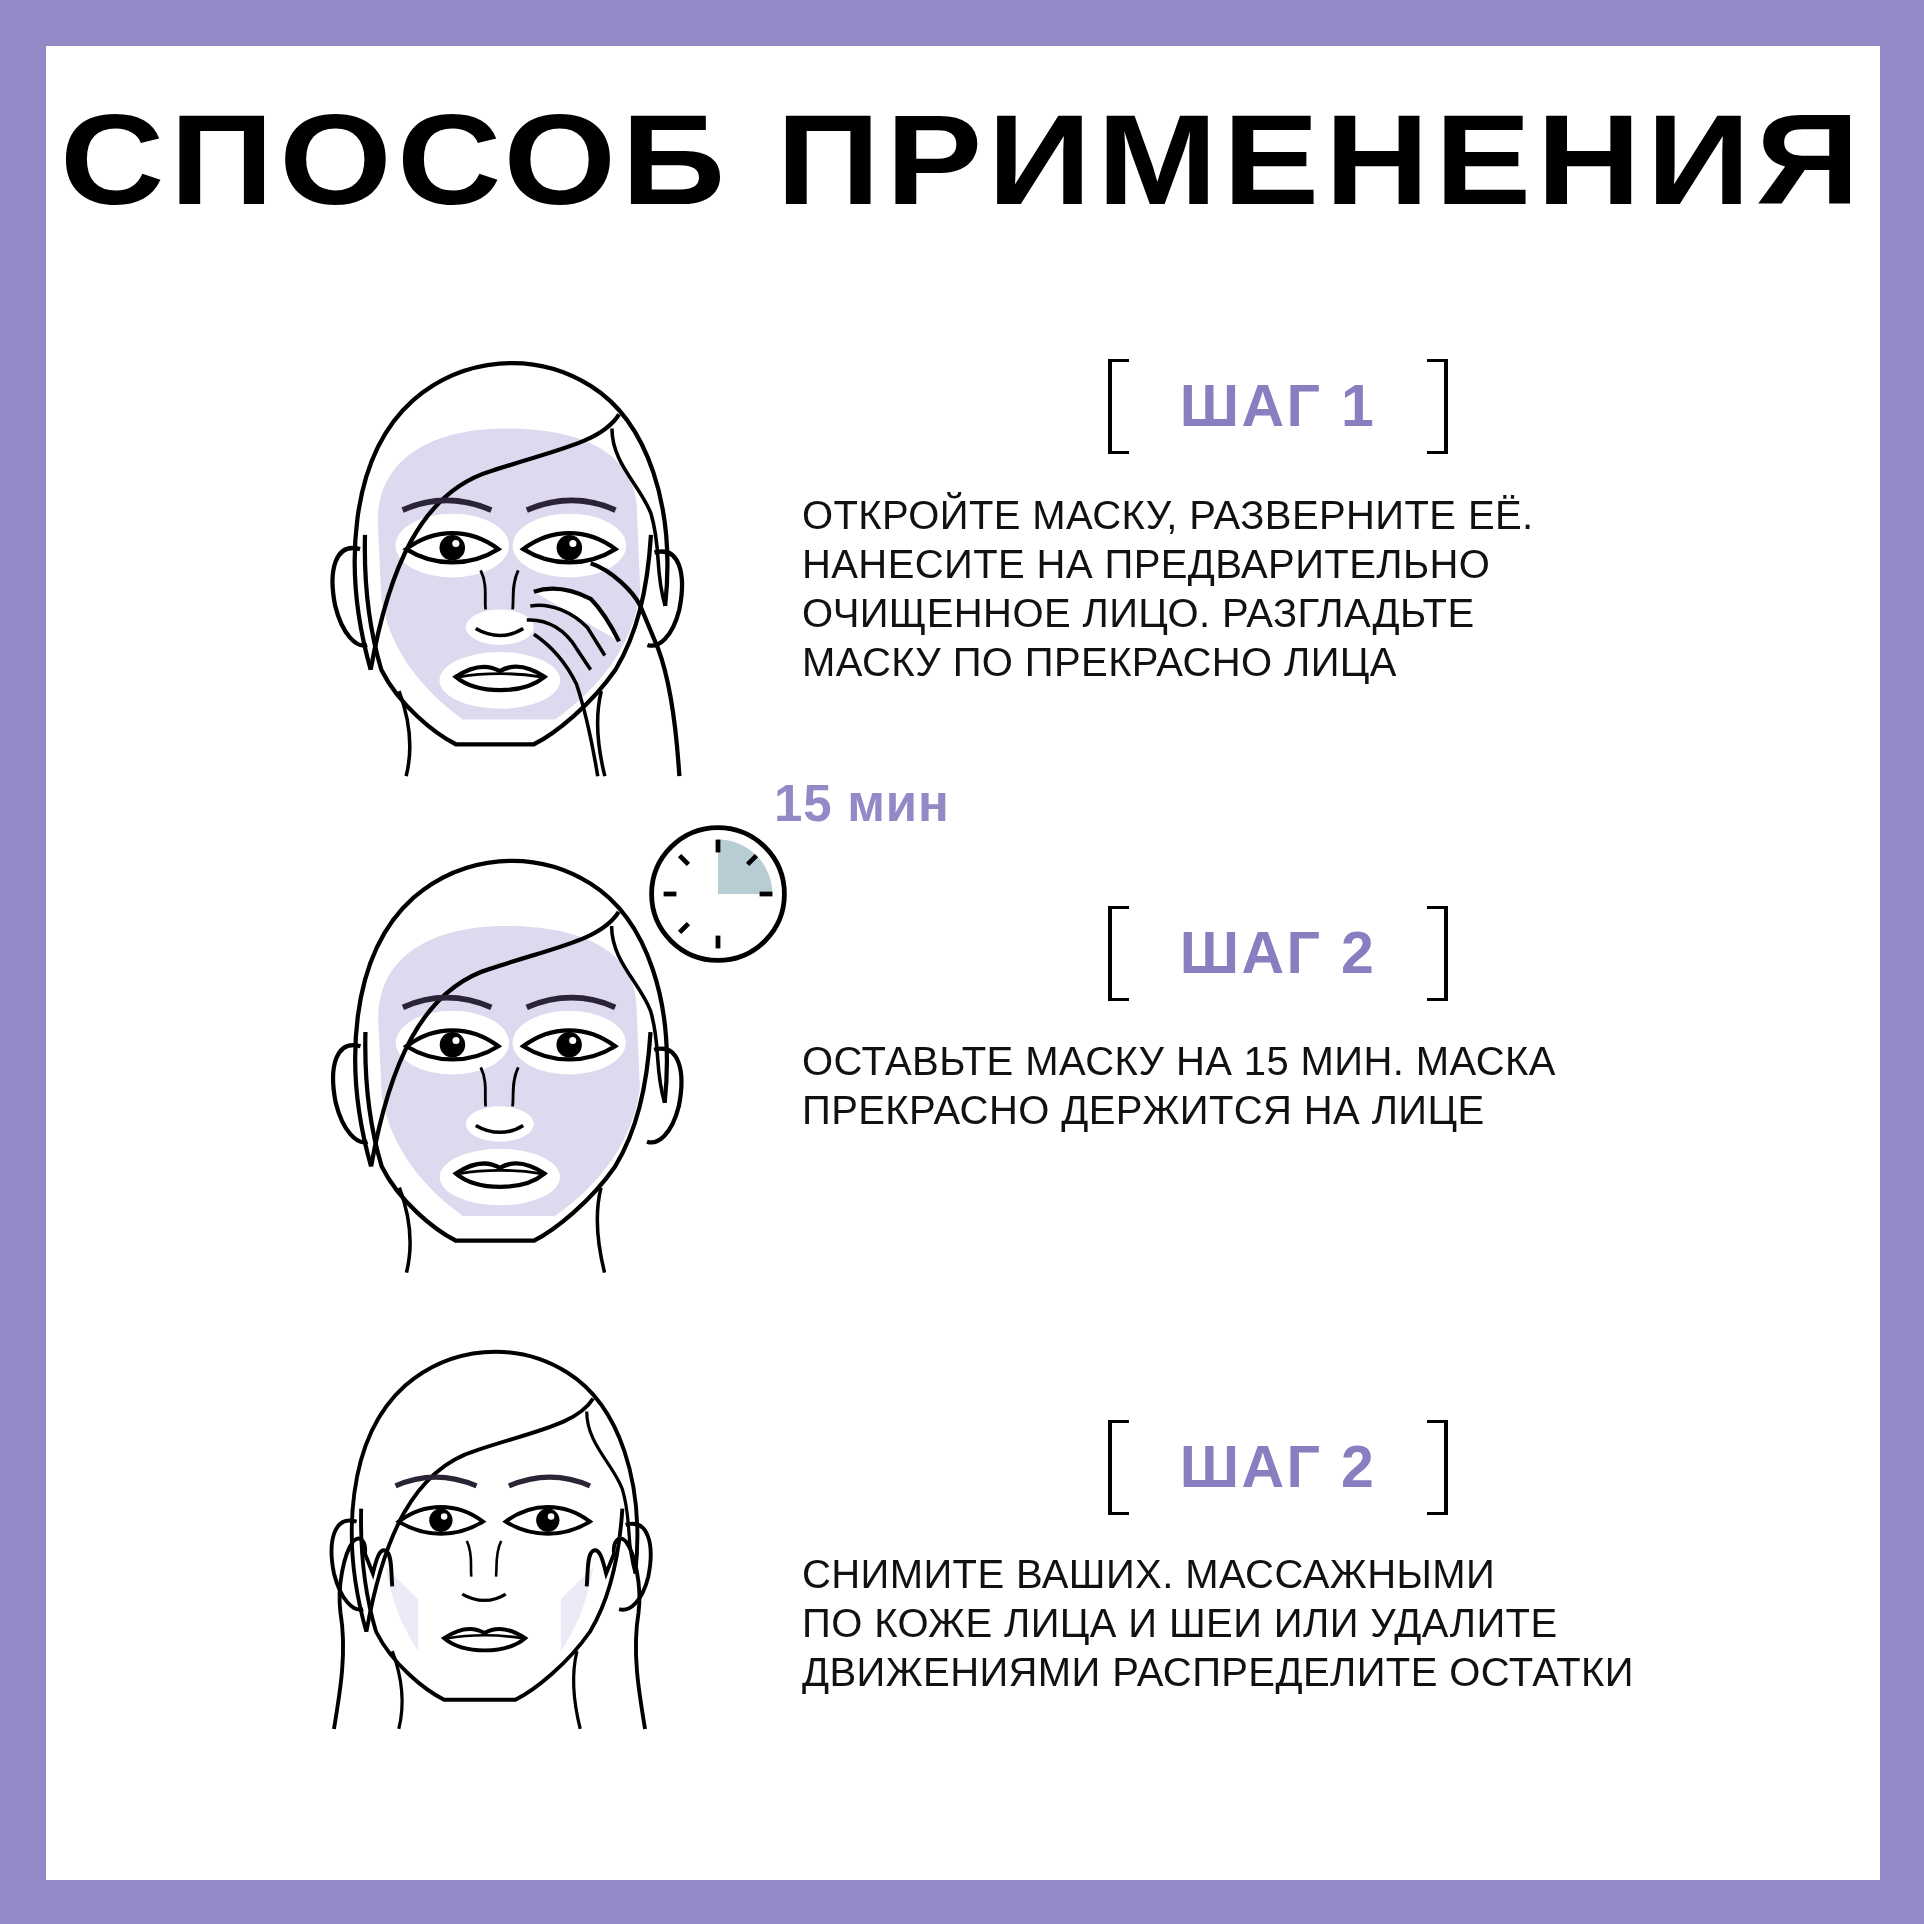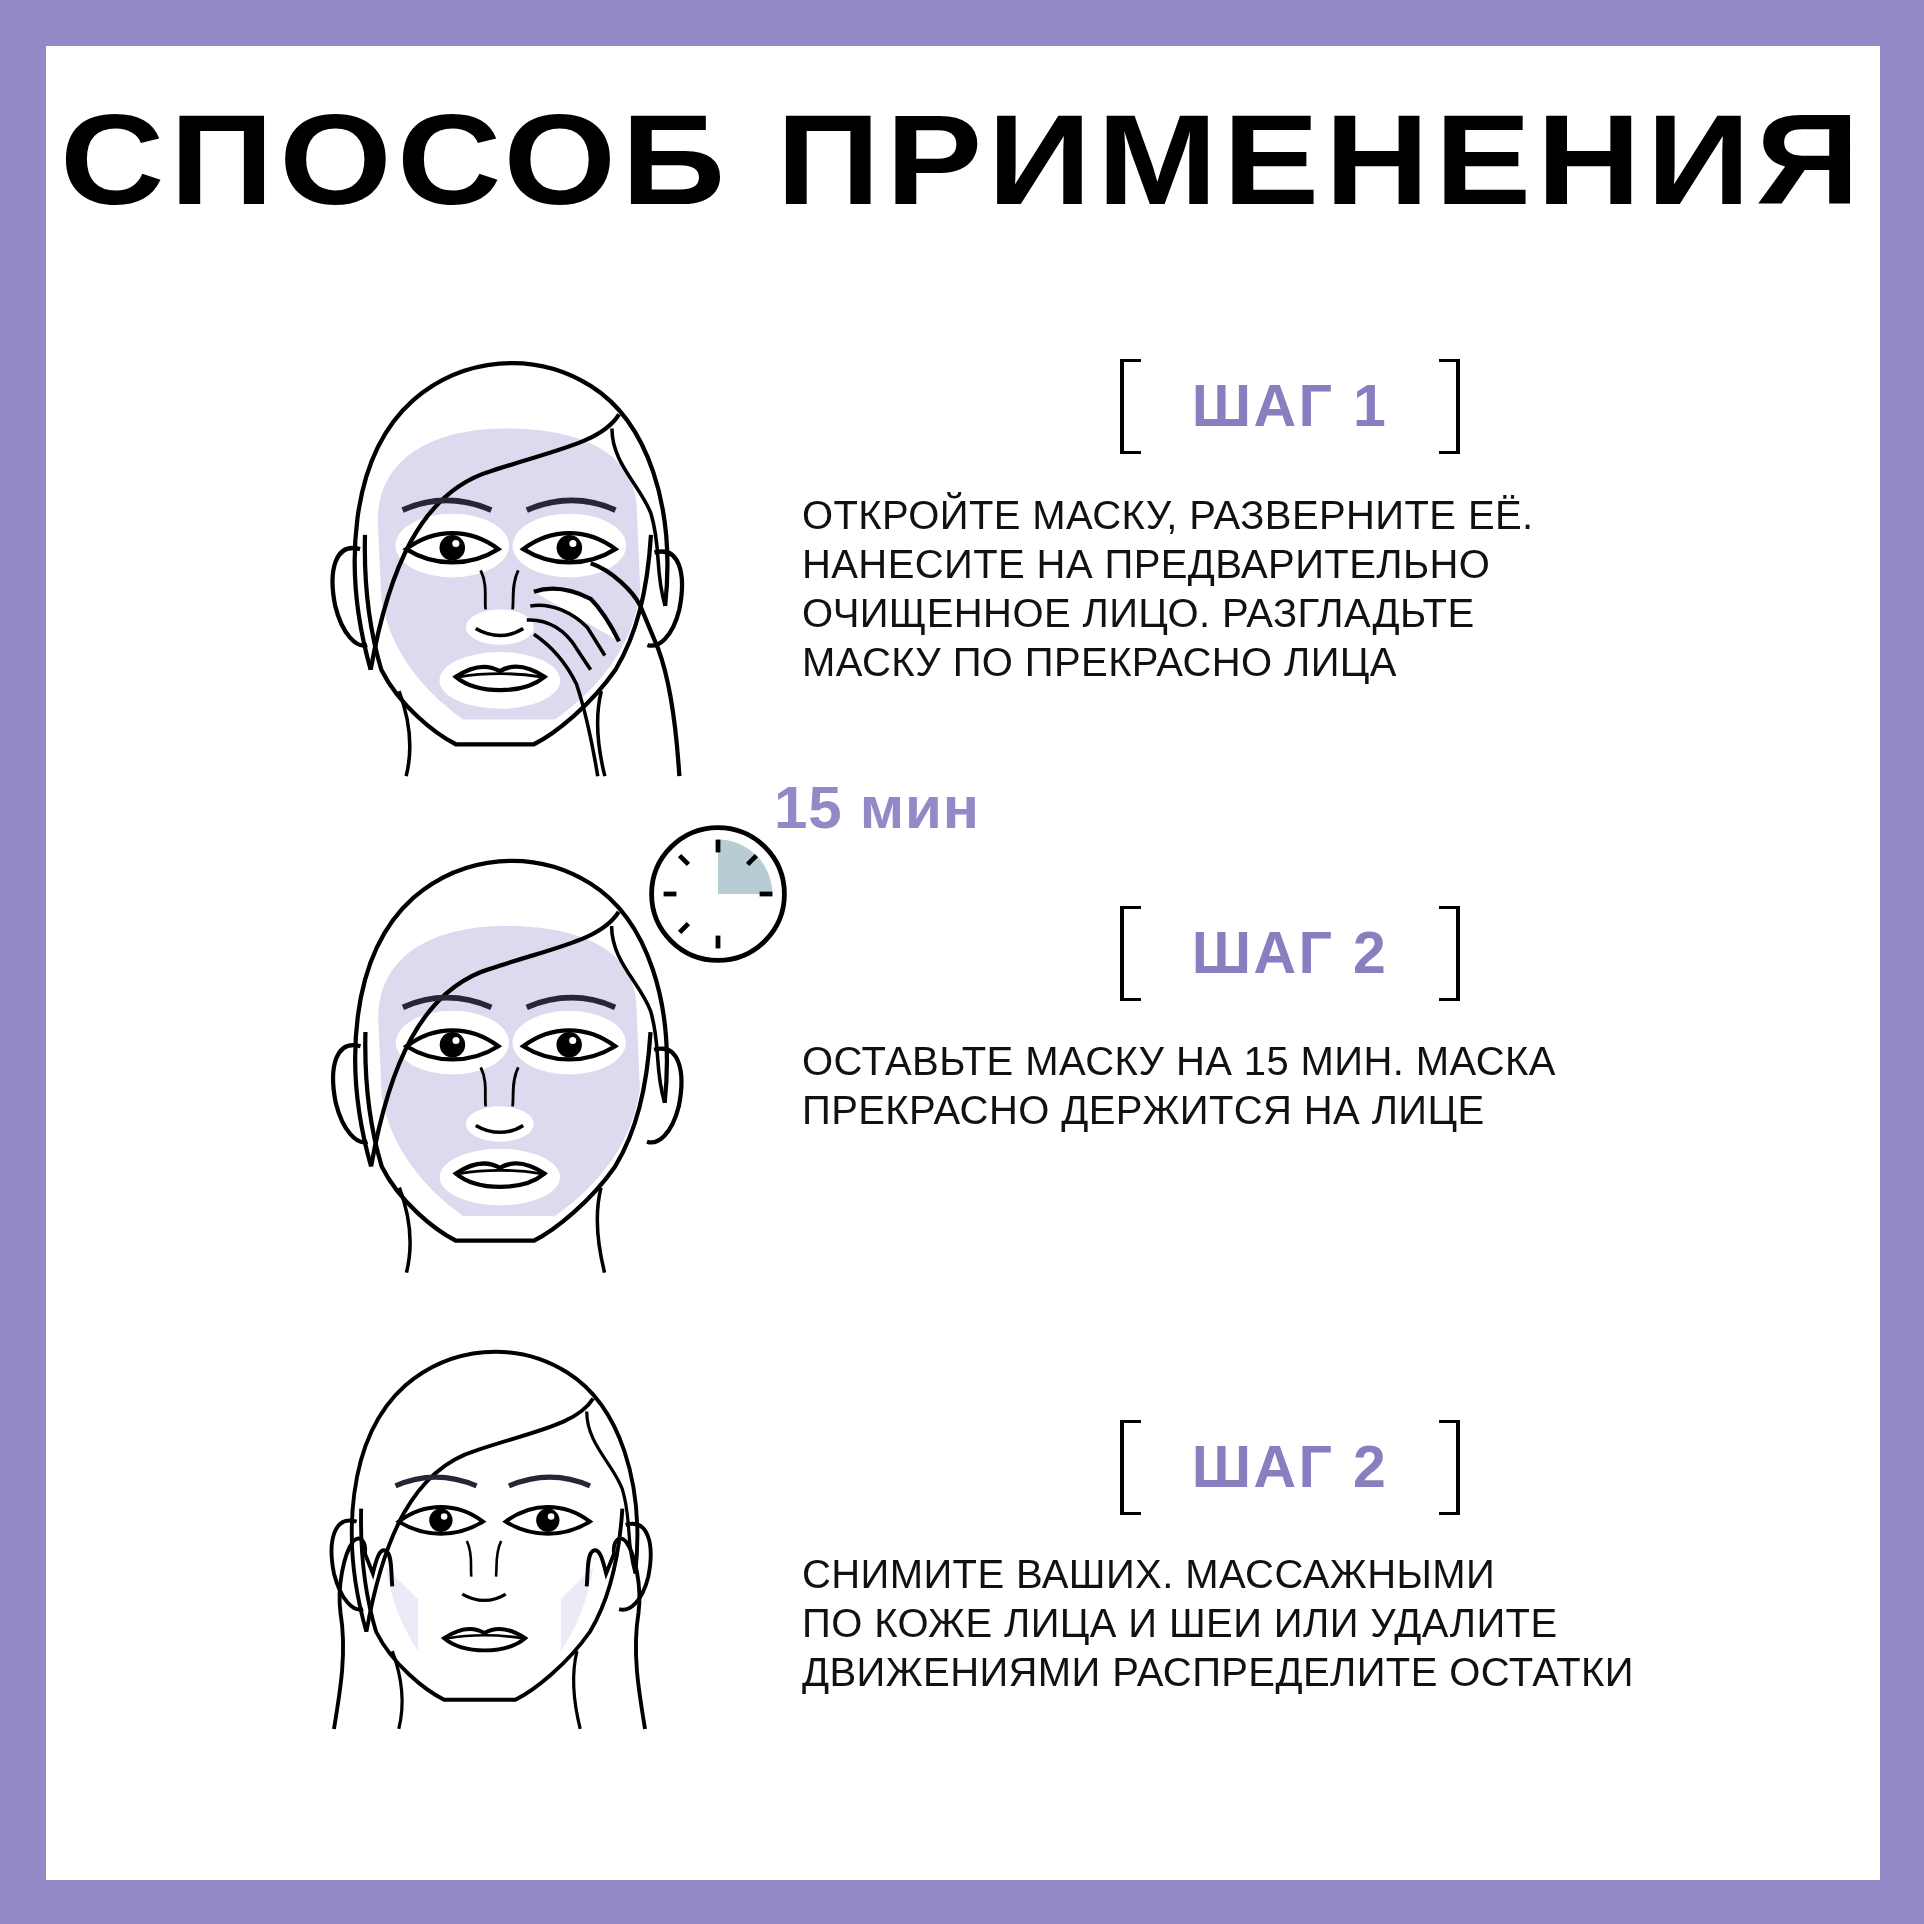--- a/index.html
+++ b/index.html
@@ -1,26 +1,26 @@
 <!DOCTYPE html>
 <html style="font-size:13px"><head>
 <meta charset="utf-8">
 <style>
   html, body { margin: 0; padding: 0; }
   body { width: 1925px; height: 1925px; background: #9488C6; position: relative; overflow: hidden; font-family: "Liberation Sans", "DejaVu Sans", sans-serif; }
   .frame { position: absolute; left: 46px; top: 46px; width: 1834px; height: 1834px; background: #ffffff; }
   .title { position: absolute; left: 0; top: 96px; width: 1925px; text-align: center; font-size: 128px; font-weight: 700; letter-spacing: 4.8px; color: #000; line-height: 1; transform: scaleX(1.13); transform-origin: 962px 0; }
-  .step-head { position: absolute; left: 1108px; width: 340px; height: 98px; margin-left: 12px; }
+  .step-head { position: absolute; left: 1108px; width: 340px; height: 98px; }
   .bracket { position: absolute; top: 0; width: 21px; height: 95px; border-top: 3.2px solid #000; border-bottom: 3.2px solid #000; box-sizing: border-box; }
   .bracket.l { left: 0; border-left: 4px solid #000; }
   .bracket.r { right: 0; border-right: 4px solid #000; }
   .step-label { position: absolute; left: 0; right: 0; top: 17.6px; text-align: center; font-size: 59px; font-weight: 700; color: #8A7EC0; letter-spacing: 2.4px; line-height: 1; }
   .step-text { position: absolute; left: 802px; width: 954px; text-align: left; font-size: 40px; color: #111; line-height: 49px; letter-spacing: 0.4px; }
   .step-text div { white-space: nowrap; }
-  .timer-label { position: absolute; left: 774px; top: 778px; font-size: 60px; font-weight: 700; color: #9488C6; line-height: 1; letter-spacing: 0.8px; }
+  .timer-label { position: absolute; left: 774px; top: 778px; font-size: 51px; font-weight: 700; color: #9488C6; line-height: 1; letter-spacing: 0.8px; }
   svg { position: absolute; }
 </style>
 </head>
 <body>
 
 <div class="frame"></div>
 
 <h1 class="title" style="margin:0;">СПОСОБ ПРИМЕНЕНИЯ</h1>
 
 <svg width="0" height="0" style="position:absolute">

